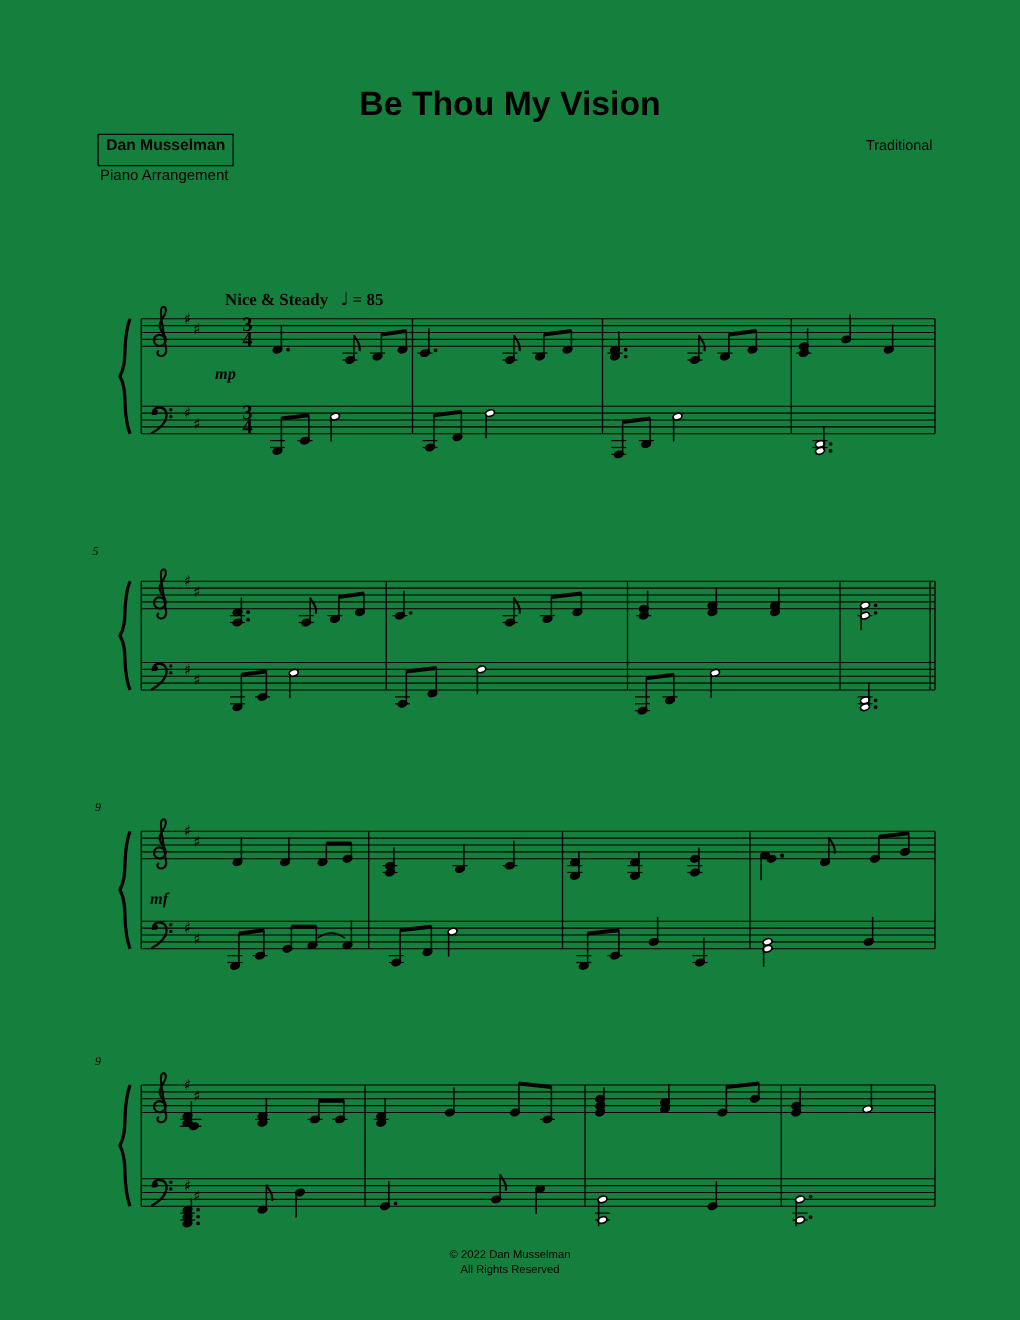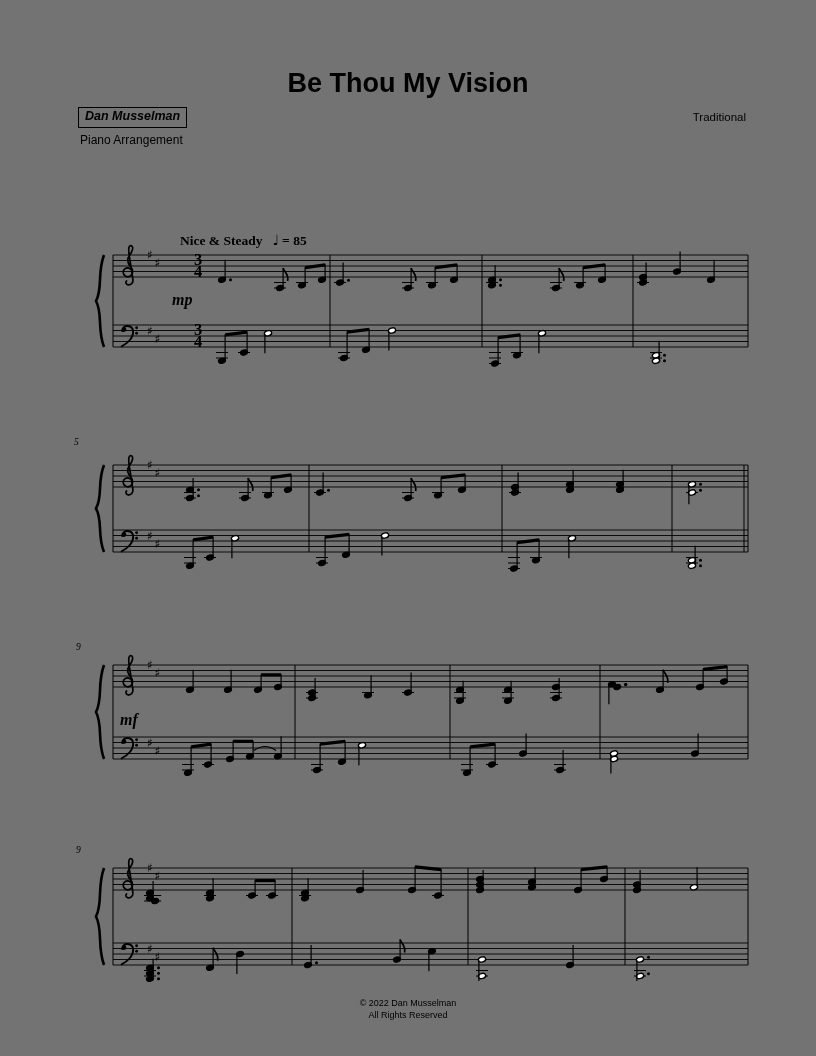--- a/index.html
+++ b/index.html
@@ -1,28 +1,28 @@
 <!DOCTYPE html>
 <html><head>
 <meta charset="utf-8">
 <style>
   html,body{margin:0;padding:0;background:#fff;}
-  .page{position:relative;width:816px;height:1056px;background:#737373;color:#000;
+  .page{position:relative;width:816px;height:1056px;background:#15803d;color:#000;
         font-family:"Liberation Sans",sans-serif;overflow:hidden;}
   .page-title{position:absolute;left:0;top:68px;width:100%;text-align:center;
         font-size:27px;font-weight:bold;}
   .arranger-box{position:absolute;left:78px;top:107px;border:1.5px solid #000;
-        padding:1px 6px 4px;font-weight:bold;font-size:12.5px;font-style:italic;}
+        padding:1px 6px 9px;font-weight:bold;font-size:12.5px;}
   .arr-sub{position:absolute;left:80px;top:133px;font-size:12px;}
   .attribution{position:absolute;right:70px;top:111px;font-size:11.5px;}
   .tempo{position:absolute;left:180px;top:212px;
         font-family:"Liberation Serif",serif;font-weight:bold;font-size:13.5px;margin-top:20px;}
   .tempo .note{font-family:"DejaVu Sans",sans-serif;font-size:14px;padding:0 3px 0 10px;}
   .dyn{position:absolute;font-family:"Liberation Serif",serif;font-style:italic;
-        font-weight:bold;font-size:16px;}
+        font-weight:bold;font-size:13px;}
   .mnum{position:absolute;font-family:"Liberation Serif",serif;font-style:italic;
         font-size:9.5px;}
   .score-svg{position:absolute;left:0;top:0;}
   .footer{position:absolute;left:0;top:998px;width:100%;text-align:center;
         font-size:9px;line-height:11.5px;}
 </style>
 <title>Be Thou My Vision</title></head>
 <body>
 
 <div class="page">

